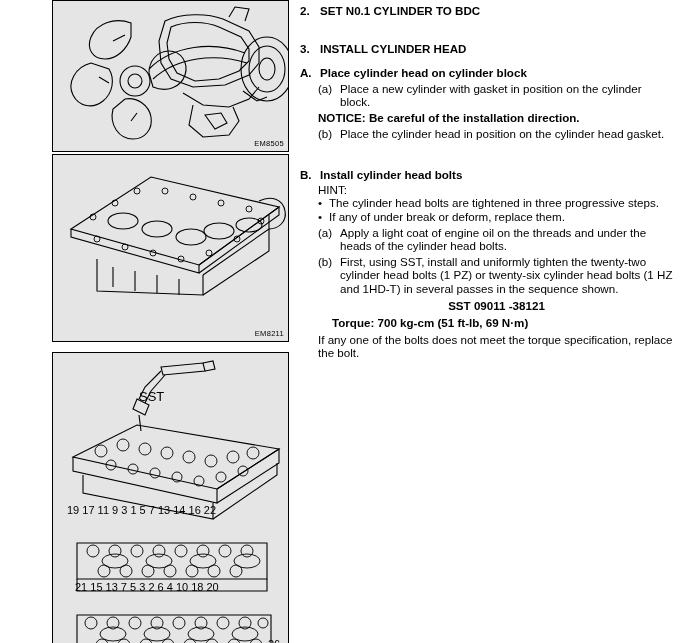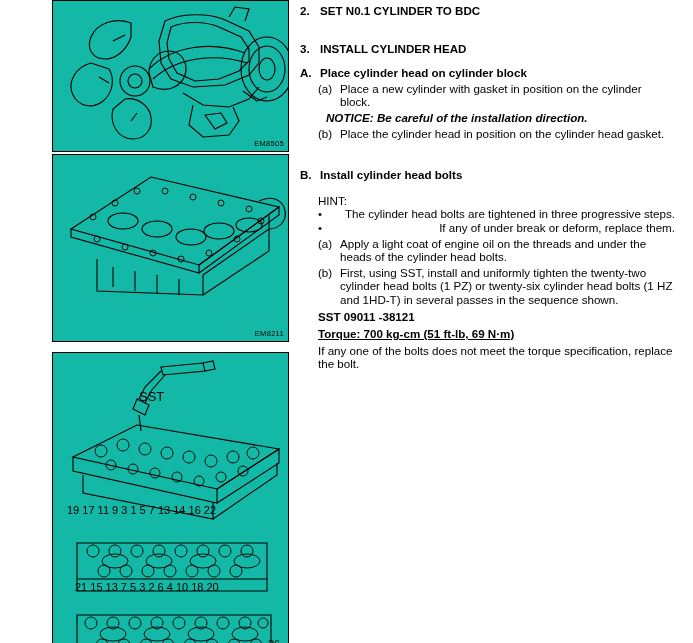--- a/index.html
+++ b/index.html
@@ -1,21 +1,21 @@
 <!DOCTYPE html>
 <html><head>
 <meta charset="utf-8">
 <style>
   html,body{margin:0;padding:0;background:#ffffff;}
   body{width:693px;height:643px;font-family:"Liberation Sans",sans-serif;color:#000;position:relative;overflow:hidden;}
   .page{position:relative;width:693px;height:643px;}
 
   
   .fig-col{position:absolute;left:52px;top:0;width:237px;}
-  .fig{position:relative;border:1px solid #000;background:#14b8a6;box-sizing:border-box;}
+  .fig{position:relative;border:1px solid #000;background:#e5e5e5;box-sizing:border-box;}
   .fig-1{height:152px;}
   .fig-2{height:188px;margin-top:2px;}
   .fig-3{height:318px;margin-top:10px;}
   .fig-code{position:absolute;right:4px;bottom:3px;font-size:7.5px;letter-spacing:.3px;font-family:"Liberation Sans",sans-serif;}
   .fig-code-multi{position:absolute;right:4px;bottom:2px;font-size:7px;line-height:7.5px;text-align:right;}
 
   
   .txt-col{position:absolute;left:300px;top:4px;width:375px;font-size:11.6px;line-height:13.6px;}
   .step{display:flex;margin-bottom:2px;}
   .step .num{width:20px;flex:none;font-weight:bold;}
@@ -23,25 +23,25 @@
   .ttl{font-weight:bold;}
   .blk{margin-top:11px;}
   .sub{display:flex;}
   .sub .lab{width:20px;flex:none;font-weight:bold;}
   .sub .body{flex:1;}
   .ind{display:flex;margin-left:18px;}
   .ind .lab{width:22px;flex:none;}
   .ind .body{flex:1;}
   .bul{display:flex;margin-left:18px;}
   .bul .dot{width:11px;flex:none;}
-  .bul .body{flex:1;text-align:right;}
-  .notice{margin-left:26px;font-style:italic;}
+  .bul .body{flex:1;}
+  .notice{margin-left:18px;}
   .hint{margin-left:18px;}
-  .torque{margin-left:18px;font-weight:bold;text-decoration:underline;}
-  .sstline{margin-left:18px;font-weight:bold;}
+  .torque{margin-left:32px;font-weight:bold;}
+  .sstline{margin-left:18px;font-weight:bold;text-align:center;}
   .plainline{margin-left:18px;}
   .bold{font-weight:bold;}
 
   
   .numrow{position:absolute;font-size:11px;font-family:"Liberation Sans",sans-serif;letter-spacing:0;white-space:nowrap;}
   .sst-label{position:absolute;font-size:13px;font-weight:normal;}
 </style>
 </head>
 <body>
 
@@ -261,21 +261,21 @@
     </div>
     <div class="ind" style="margin-top:2px;">
       <div class="lab">(b)</div>
       <div class="body">Place the cylinder head in position on the cylinder head gasket.</div>
     </div>
 
     <div class="sub" style="margin-top:28px;">
       <div class="lab">B.</div>
       <div class="body ttl">Install cylinder head bolts</div>
     </div>
-    <div class="hint" style="margin-top:12px;">HINT:</div>
+    <div class="hint" style="margin-top:1px;">HINT:</div>
     <div class="bul">
       <div class="dot">•</div>
       <div class="body">The cylinder head bolts are tightened in three progressive steps.</div>
     </div>
     <div class="bul">
       <div class="dot">•</div>
       <div class="body">If any of under break or deform, replace them.</div>
     </div>
     <div class="ind" style="margin-top:2px;">
       <div class="lab">(a)</div>

